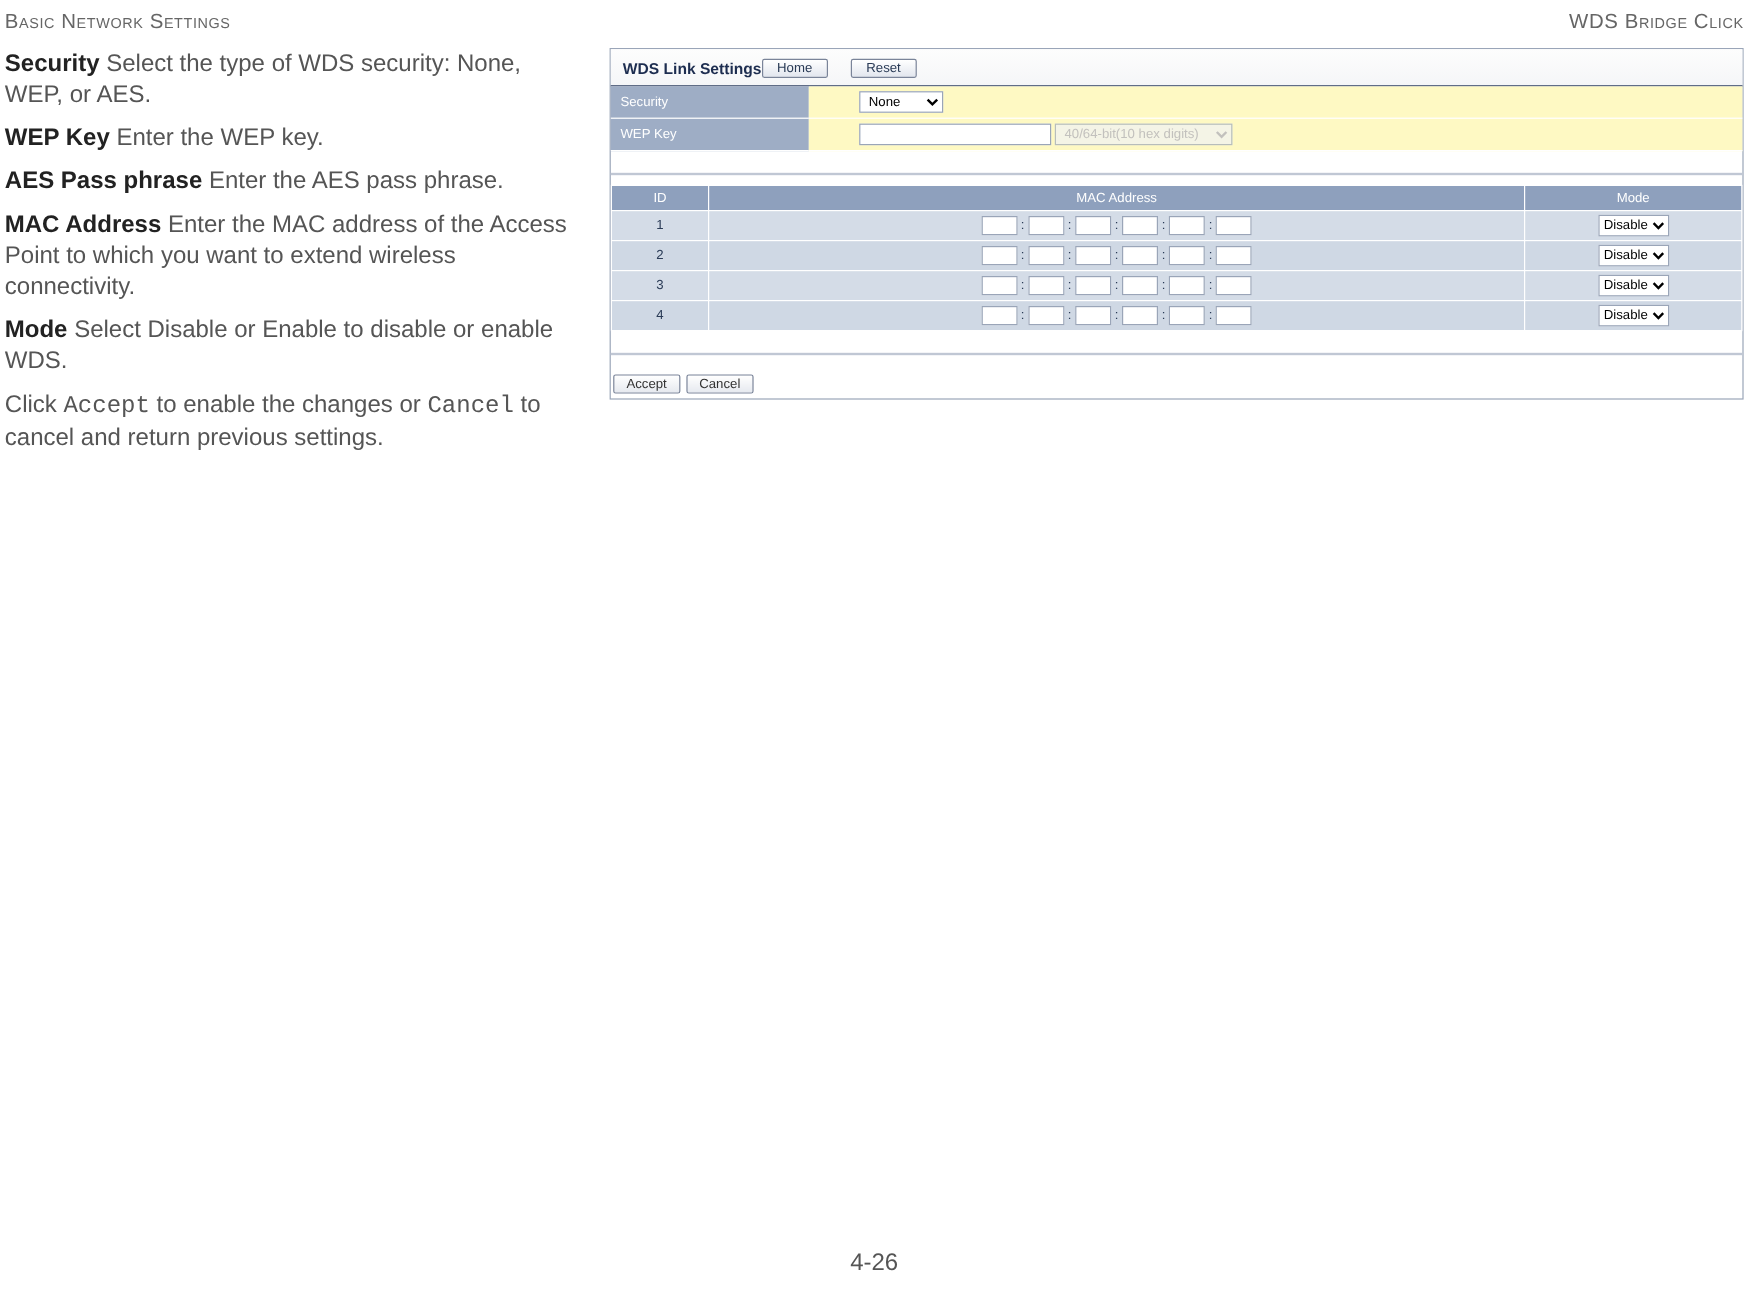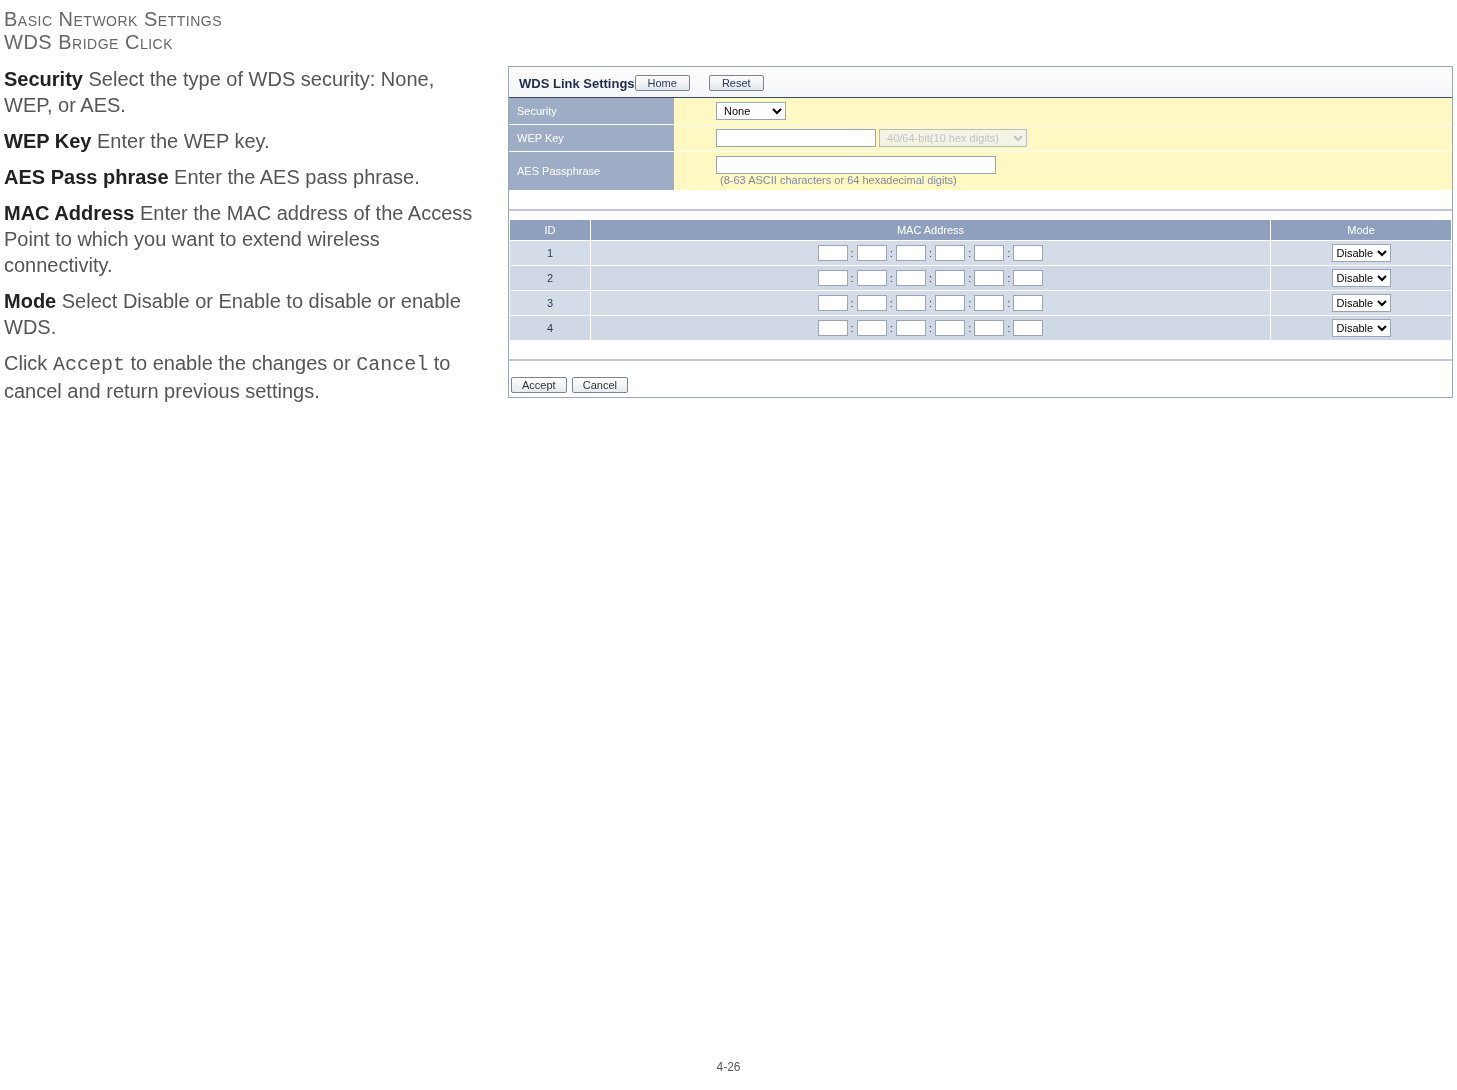--- a/index.html
+++ b/index.html
@@ -9,24 +9,23 @@
       width: 1457px;
       height: 1090px;
       position: relative;
       color: #333;
     }
     .page-header {
       display: flex;
       justify-content: space-between;
       padding: 8px 4px 0 4px;
       font-variant: small-caps;
-      font-size: 20px;
+      font-size: 17px;
       color: #666;
       letter-spacing: 0.5px;
-      flex-direction: column;
     }
     .content {
       display: flex;
       padding: 12px 4px 0 4px;
       gap: 24px;
     }
     .left-col {
       flex: 0 0 480px;
       font-size: 20px;
       line-height: 1.3;
@@ -127,24 +126,24 @@
       border: 1px solid #7a8499;
       background: linear-gradient(#fff,#e6e9ef);
       padding: 1px 10px;
       font-size: 11px;
       border-radius: 2px;
       color: #333;
       margin-right: 2px;
     }
     .page-footer {
       position: absolute;
-      bottom: 16px;
+      bottom: 26px;
       width: 100%;
       text-align: center;
-      font-size: 12px;
+      font-size: 20px;
       color: #555;
     }
   </style>
 </head>
 <body>
 
 <div class="page-header">
   <div>Basic Network Settings</div>
   <div>WDS Bridge Click</div>
 </div>
@@ -180,27 +179,20 @@
         </tr>
         <tr>
           <td class="label">WEP Key</td>
           <td class="field">
             <input class="txt wep" style="">
             <select class="sel wide" disabled="">
               <option>40/64-bit(10 hex digits)</option>
             </select>
           </td>
         </tr>
-        <tr>
-          <td class="label">AES Passphrase</td>
-          <td class="field">
-            <div><input class="txt aes" style=""></div>
-            <div class="hint">(8-63 ASCII characters or 64 hexadecimal digits)</div>
-          </td>
-        </tr>
       </tbody>
         </table>
 
       <div class="divider"></div>
 
       <table class="mac">
         <tbody>
             <tr>
           <th style="width:80px">ID</th>
           <th>MAC Address</th>

